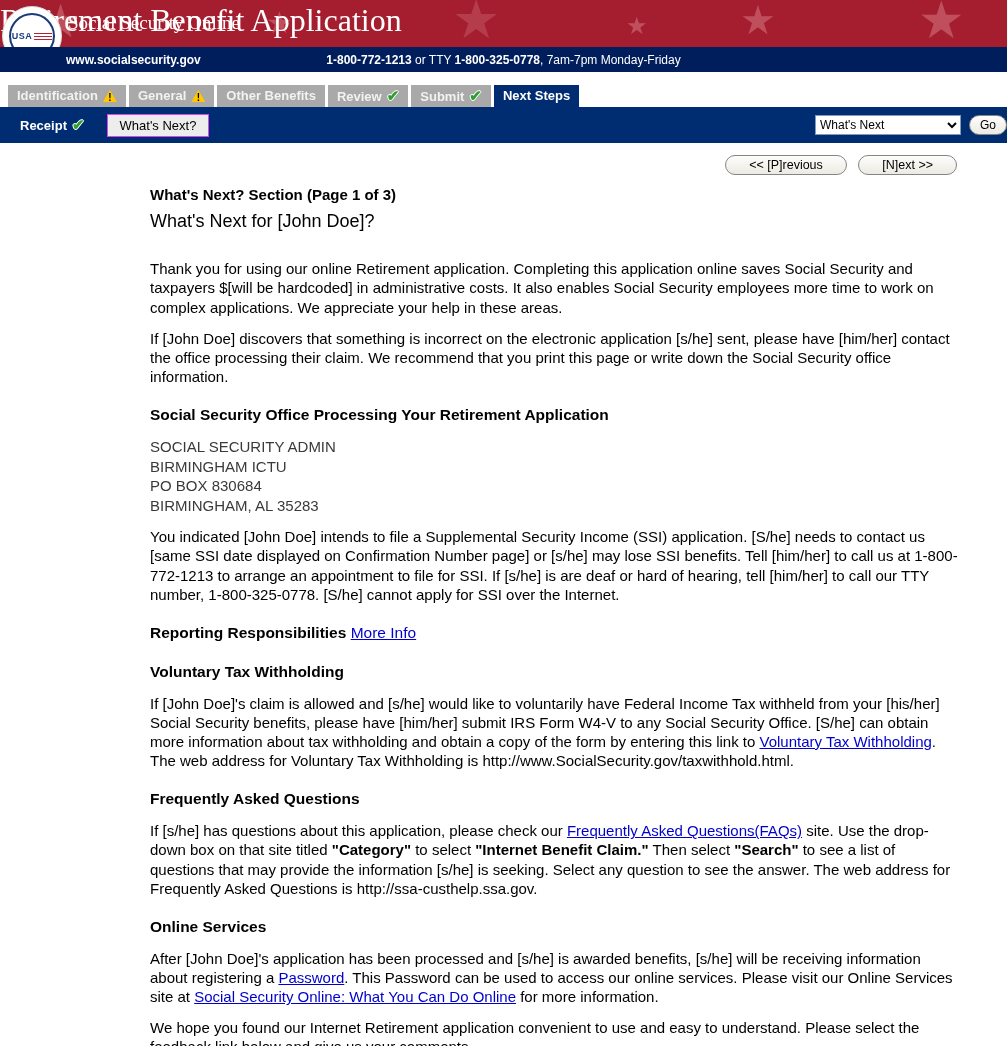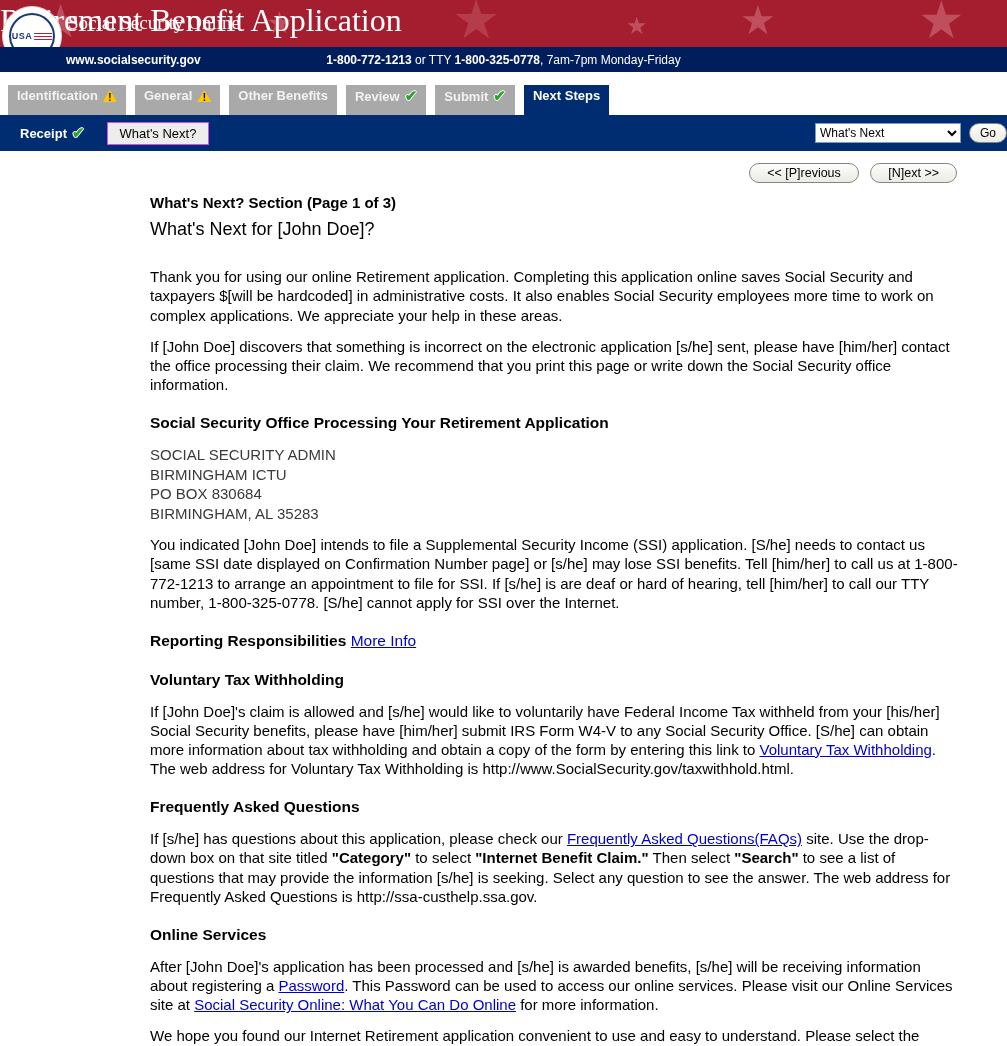--- a/index.html
+++ b/index.html
@@ -27,21 +27,21 @@
   .logo-stripes{width:18px;height:7px;background:repeating-linear-gradient(180deg,#b22234 0 1.5px,#fff 1.5px 3px);}
 
   
   .navy-strip{height:25px;background:var(--navy-dark,#001e5c);color:#fff;position:relative;display:flex;align-items:center;}
   .site-url{margin-left:66px;font-weight:bold;font-size:12px;position:relative;z-index:2;}
   .phone-info{position:absolute;left:0;right:0;text-align:center;font-size:12px;}
 
   
   .tab-bar{background:#fff;padding:13px 0 0 8px;white-space:nowrap;}
   .tab{display:inline-block;vertical-align:bottom;background:var(--tab-gray,#a9a9a9);color:#f2f2f2;
-       font-weight:bold;font-size:13px;height:30px;line-height:22px;padding:0 9px;margin-right:9px;cursor:pointer;}
+       font-weight:bold;font-size:13px;height:22px;line-height:22px;padding:0 9px;margin-right:3px;cursor:pointer;}
   .tab.active{background:var(--navy,#002d72);color:#fff;}
   .warn-tri{display:inline-block;margin-left:5px;width:14px;height:12px;background:var(--warning-yellow,#ffc800);
             clip-path:polygon(50% 0,100% 100%,0 100%);color:#000;font-size:10px;font-weight:bold;
             text-align:center;line-height:15px;vertical-align:-1px;}
   .glyph-check{color:var(--check-green,#2e9e2e);font-size:15px;font-weight:bold;margin-left:5px;
                text-shadow:-1px 0 #fff,0 1px #fff,1px 0 #fff,0 -1px #fff;}
 
   
   .subnav{height:36px;background:var(--navy,#002d72);display:flex;align-items:center;color:#fff;}
   .receipt{margin-left:20px;font-weight:bold;font-size:13px;cursor:pointer;}
@@ -49,21 +49,21 @@
                padding:3px 12px;border:1px solid #d946ef;cursor:pointer;}
   .subnav-right{margin-left:auto;margin-right:0;display:flex;gap:8px;align-items:center;}
   .jump-select{width:146px;height:20px;font-size:12px;font-family:inherit;border:1px solid #7f9db9;background:#fff;}
   .go-btn,.nav-btn{font-family:inherit;background:linear-gradient(#fdfdfb,#eceae3);border:1px solid #858585;
                    border-radius:10px;cursor:pointer;color:#000;}
   .go-btn{font-size:12px;padding:1px 10px;height:20px;}
 
   
   .pag-row{text-align:right;padding-right:50px;}
   .pag-row.top{margin-top:12px;}
-  .nav-btn{font-size:12.5px;padding:2px 17px;margin-left:7px;}
+  .nav-btn{font-size:12.5px;padding:2px 23px;margin-left:7px;}
 
   
   .content{margin-left:150px;width:808px;font-size:15px;line-height:1.28;}
   .section-title{font-weight:bold;font-size:15px;margin-top:10px;}
   .page-title{font-size:18px;font-weight:normal;margin:6px 0 26px 0;}
   .content p{margin:12px 0;}
   .subhead{font-size:15.5px;font-weight:bold;margin:19px 0 4px 0;}
   .subhead a{font-weight:normal;}
   .address{margin:12px 0;color:#3a3a3a;line-height:1.3;}
   a{color:var(--link-blue,#0000cc);text-decoration:underline;cursor:pointer;}

